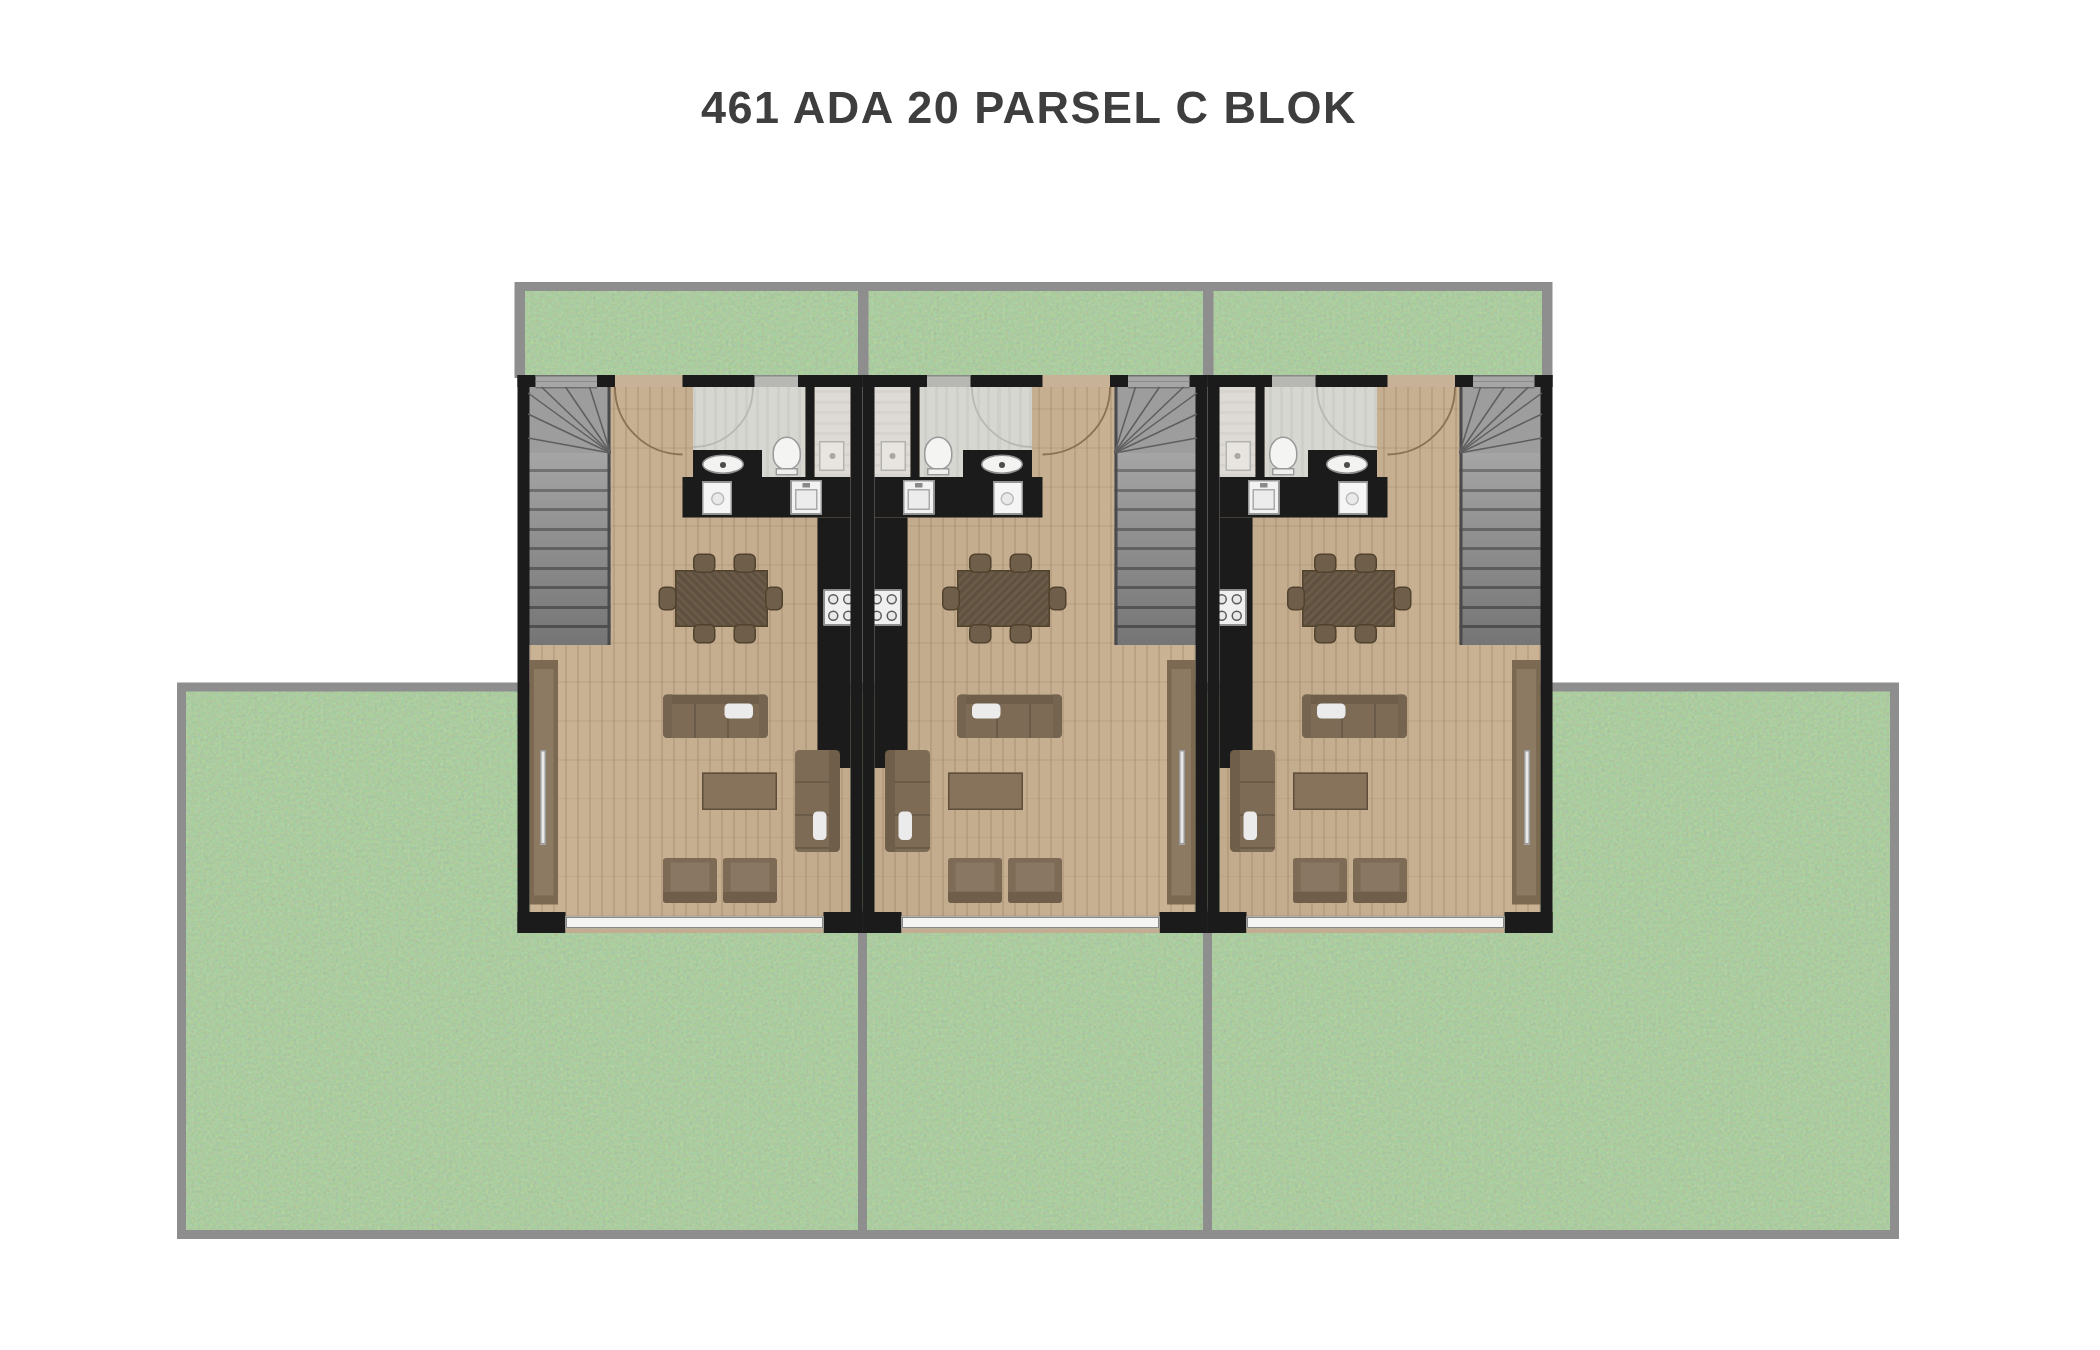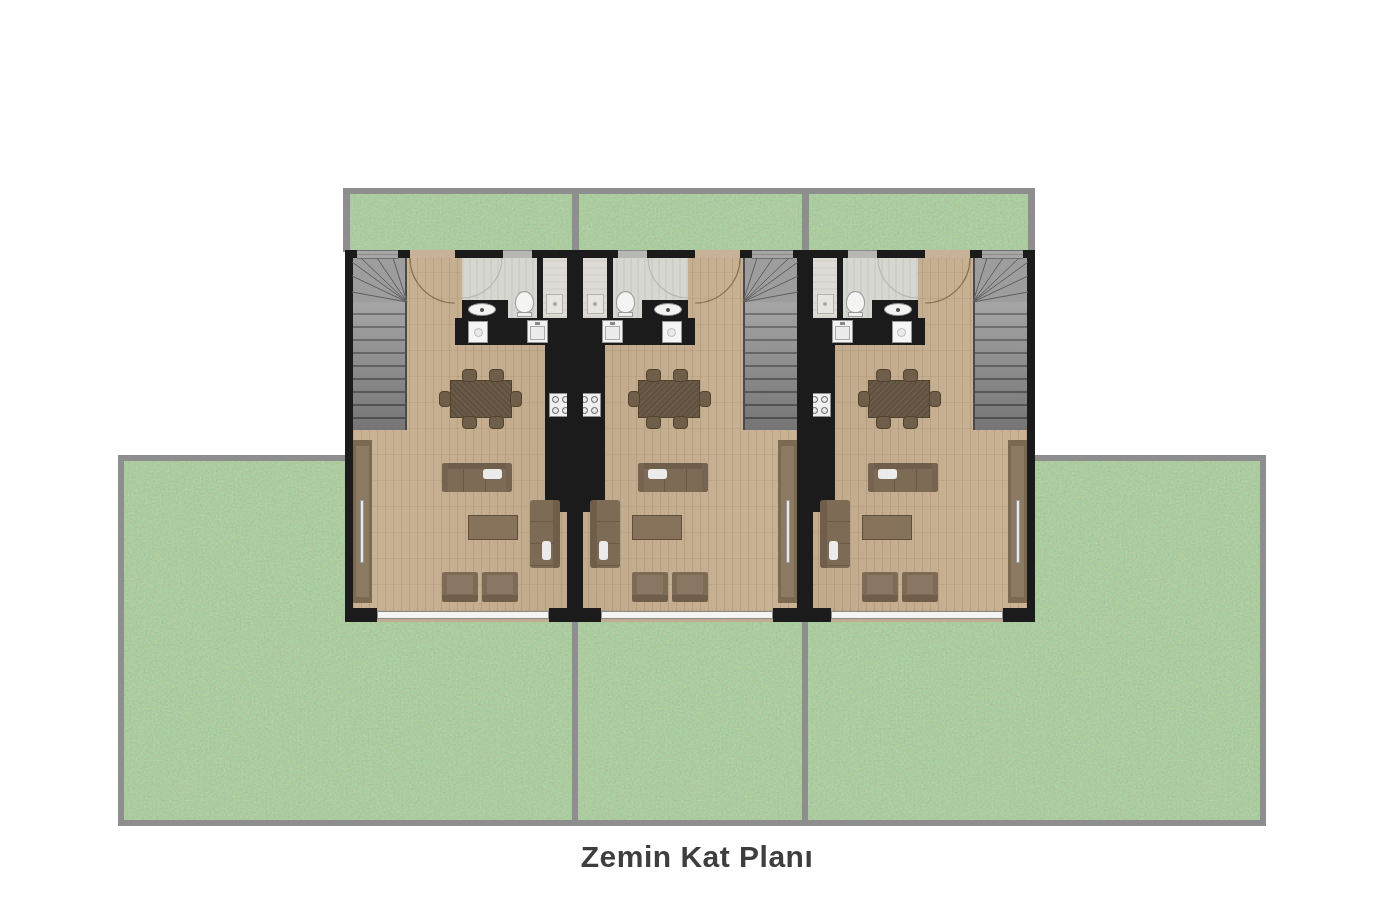--- a/index.html
+++ b/index.html
@@ -121,20 +121,21 @@
   <defs>
     <filter id="grassF" x="0" y="0" width="100%" height="100%">
       <feTurbulence type="fractalNoise" baseFrequency="0.5" numOctaves="3" seed="11" stitchTiles="stitch"></feTurbulence>
       <feColorMatrix type="matrix" values="0.16 0 0 0 0.33  0 0.20 0 0 0.50  0 0 0.14 0 0.28  0 0 0 0 1"></feColorMatrix>
     </filter>
   </defs>
 </svg>
 
 <div class="canvas">
 
+  <div class="title">461 ADA 20 PARSEL C BLOK</div>
 
   <div class="top-garden">
     <div class="cell c1">
       <svg class="grass-svg" preserveAspectRatio="none">
           <rect width="100%" height="100%" filter="url(#grassF)"></rect>
         </svg>
     </div>
     <div class="cell c2">
       <svg class="grass-svg" preserveAspectRatio="none">
           <rect width="100%" height="100%" filter="url(#grassF)"></rect>
@@ -399,14 +400,13 @@
         <line x1="62" y1="52" x2="7" y2="26"></line>
         <line x1="62" y1="52" x2="7" y2="42"></line>
         <line x1="62" y1="52" x2="16" y2="8"></line>
         <line x1="62" y1="52" x2="32" y2="8"></line>
         <line x1="62" y1="52" x2="48" y2="8"></line>
       </g>
     </svg>
   </section>
     </div>
 
-  <div class="caption">Zemin Kat Planı</div>
 </div>
 
 </body></html>

